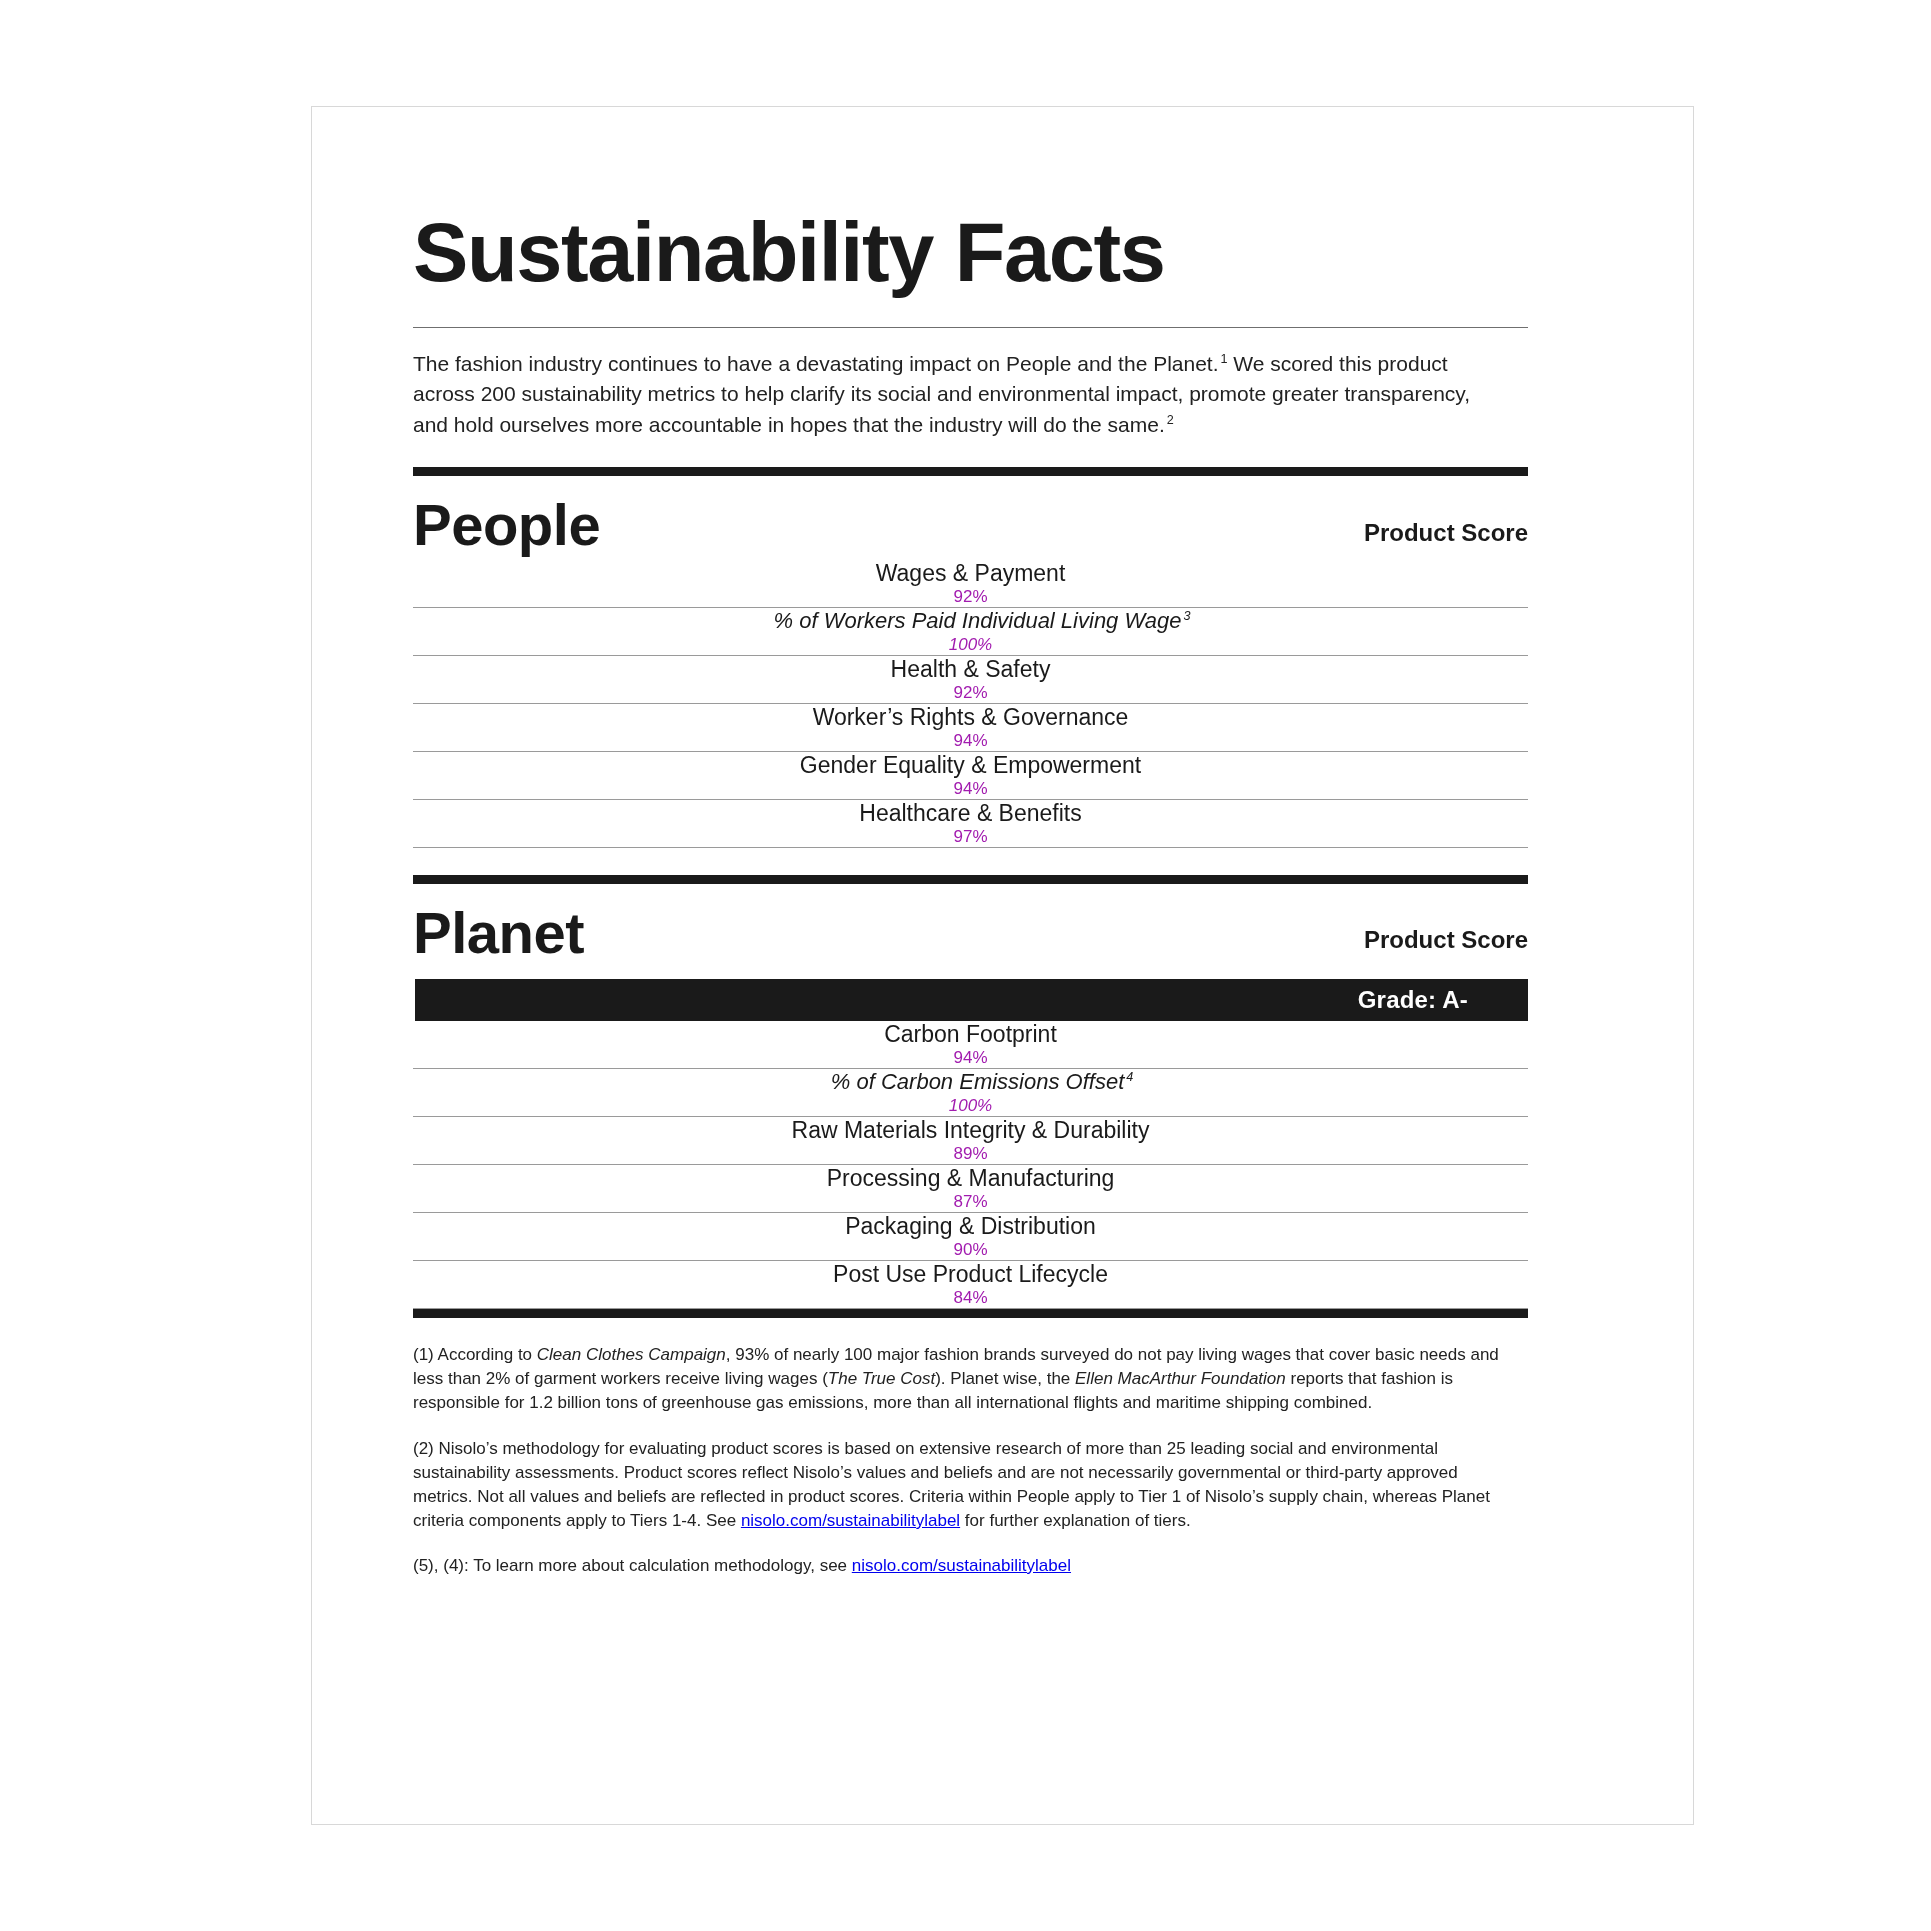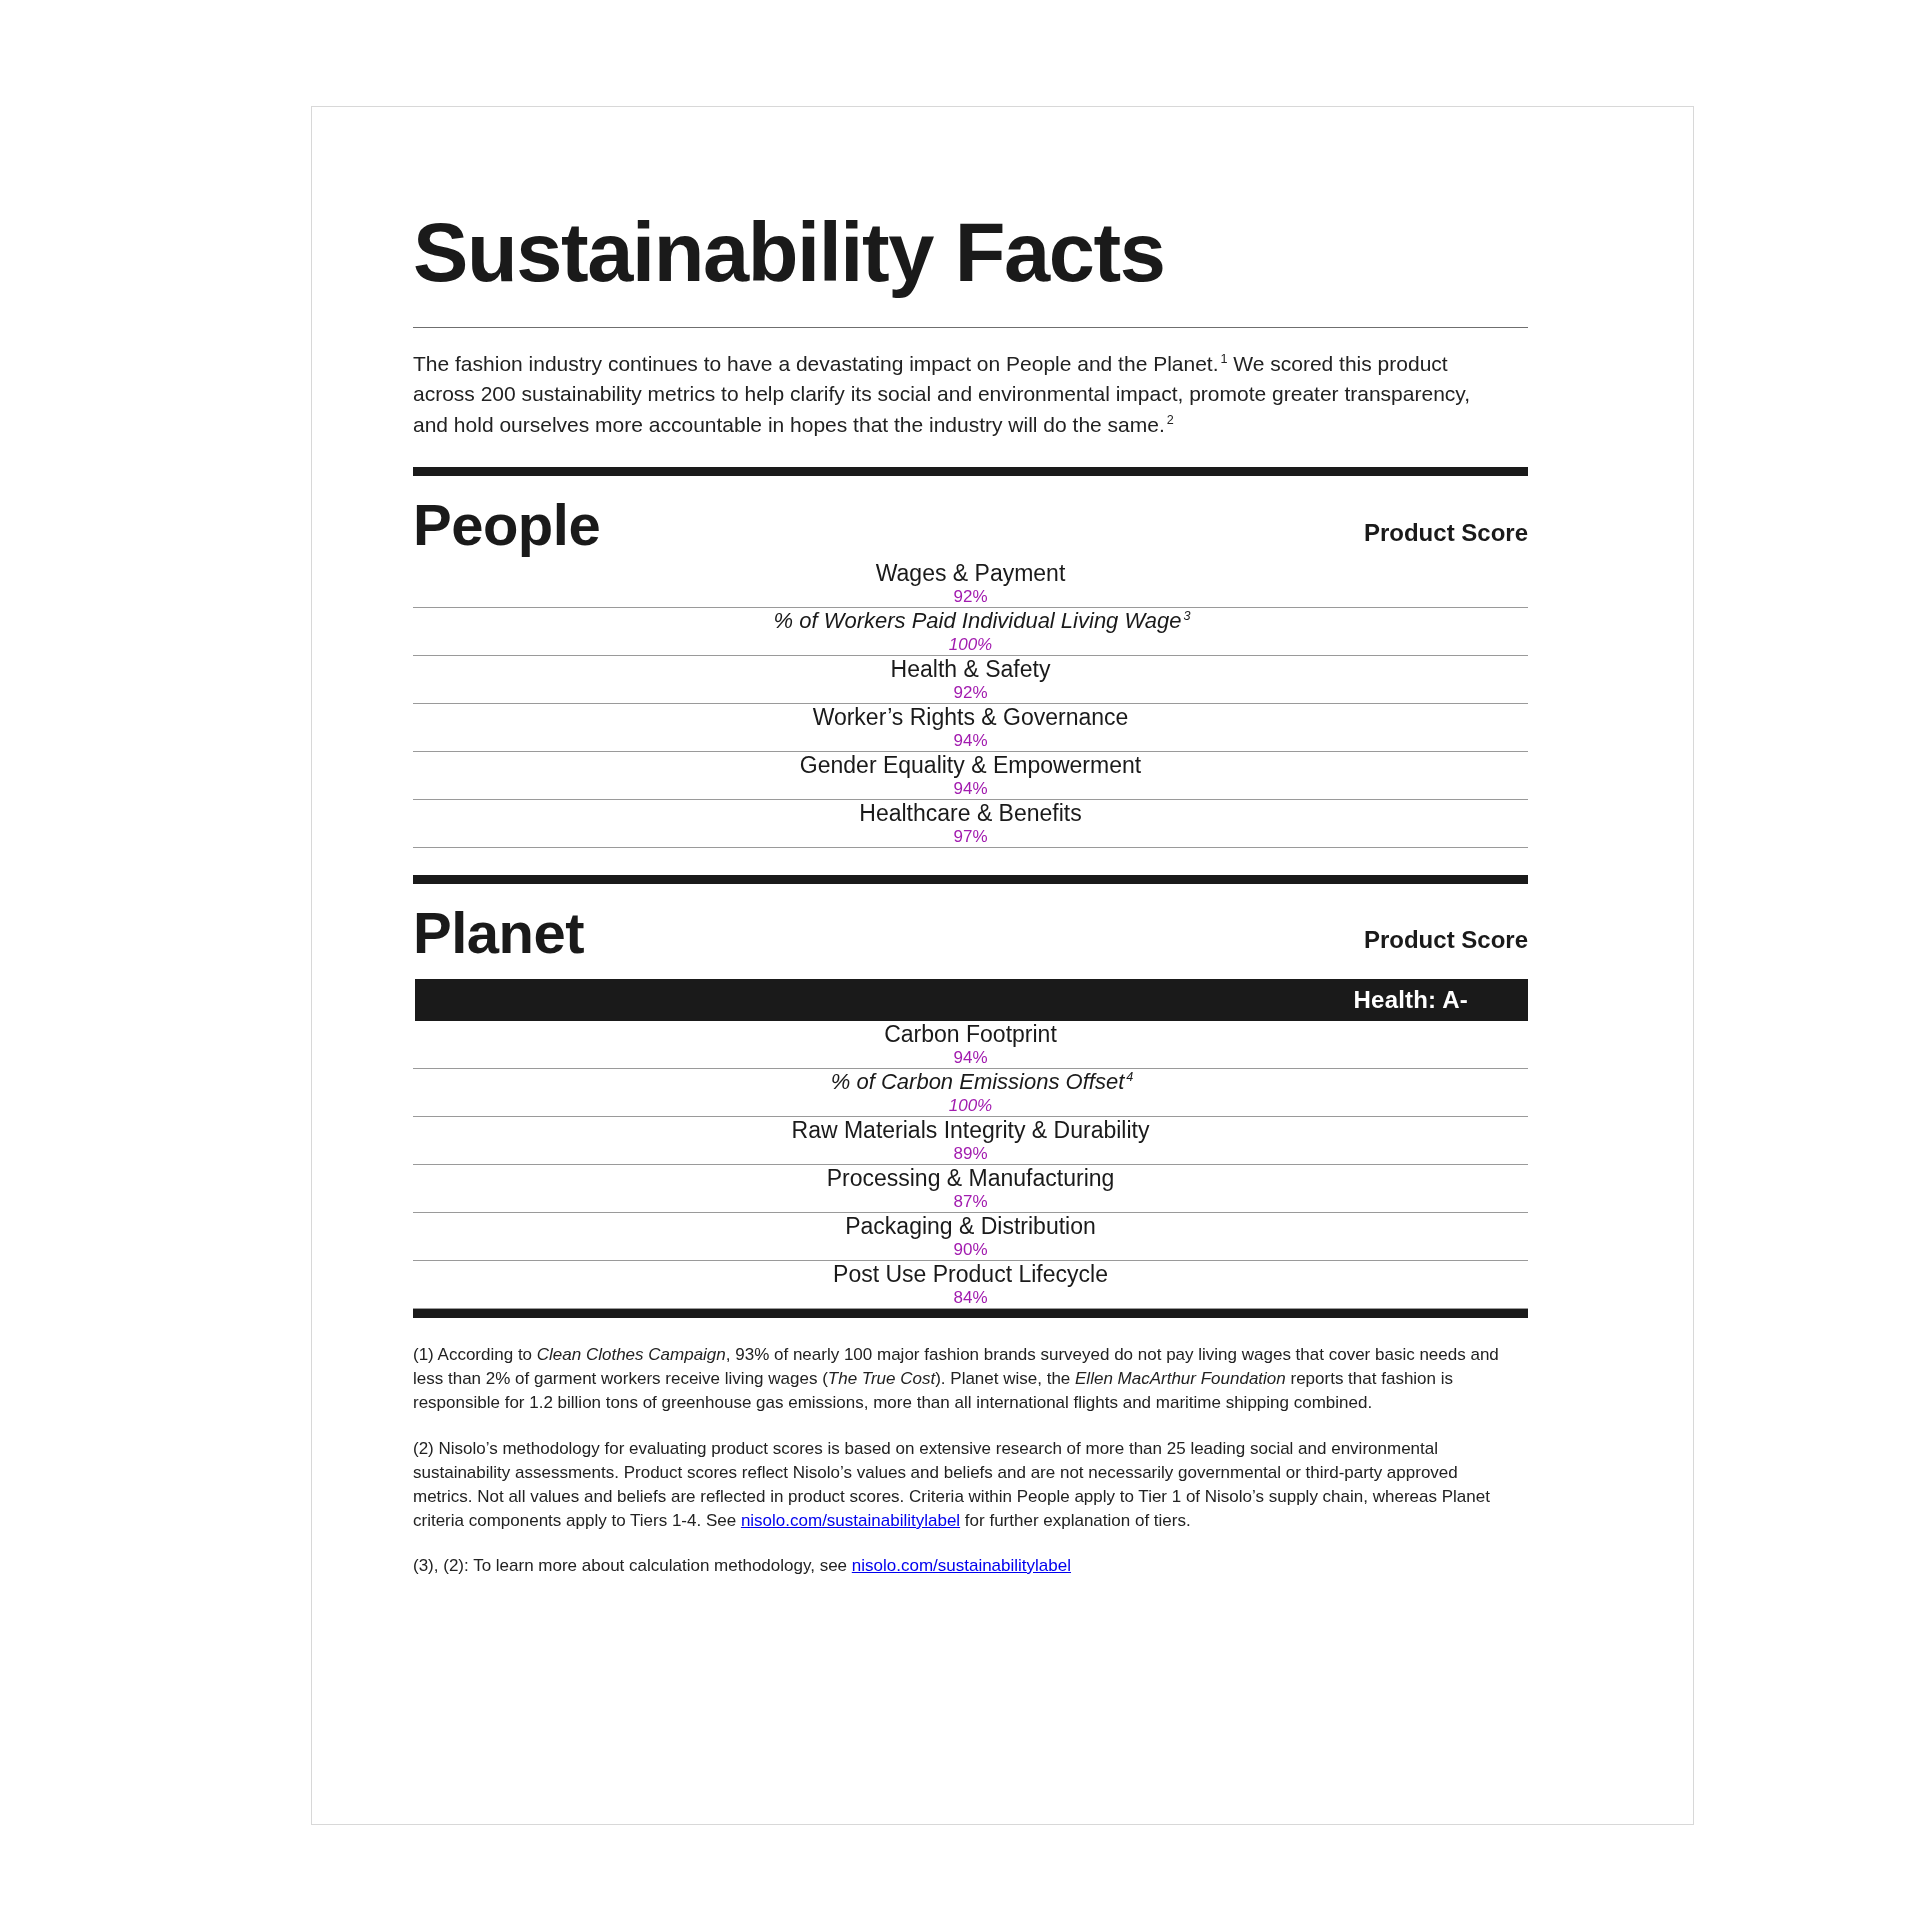--- a/index.html
+++ b/index.html
@@ -186,21 +186,21 @@
       <div class="label">Healthcare &amp; Benefits</div>
       <div class="value">97%</div>
     </div>
 
     <div class="rule-thick"></div>
     <div class="sect-head">
       <div class="sect-title">Planet</div>
       <div class="sect-score-label">Product Score</div>
     </div>
     <div class="grade-bar">
-      <span>Health: A-</span>
+      <span>Grade: A-</span>
     </div>
 
     <div class="row">
       <div class="label">Carbon Footprint</div>
       <div class="value">94%</div>
     </div>
     <div class="row sub">
       <div class="label"><span>% of Carbon Emissions Offset</span><sup>4</sup></div>
       <div class="value">100%</div>
     </div>
@@ -221,18 +221,18 @@
       <div class="value">84%</div>
     </div>
 
     <div class="rule-thick-bottom"></div>
 
     <div class="footnotes">
       <p class="fn"><span>(1) According to </span><i>Clean Clothes Campaign</i><span>, 93% of nearly 100 major fashion brands surveyed do not pay living wages that cover basic needs and less than 2% of garment workers receive living wages (</span><i>The True Cost</i><span>). Planet wise, the </span><i>Ellen MacArthur Foundation</i><span> reports that fashion is responsible for 1.2 billion tons of greenhouse gas emissions, more than all international flights and maritime shipping combined.</span></p>
 
       <p class="fn"><span>(2) Nisolo’s methodology for evaluating product scores is based on extensive research of more than 25 leading social and environmental sustainability assessments. Product scores reflect Nisolo’s values and beliefs and are not necessarily governmental or third-party approved metrics. Not all values and beliefs are reflected in product scores. Criteria within People apply to Tier 1 of Nisolo’s supply chain, whereas Planet criteria components apply to Tiers 1-4. See </span><a class="link" href="#">nisolo.com/sustainabilitylabel</a><span> for further explanation of tiers.</span></p>
 
-      <p class="fn"><span>(3), (2): To learn more about calculation methodology, see </span><a class="link" href="#">nisolo.com/sustainabilitylabel</a></p>
+      <p class="fn"><span>(5), (4): To learn more about calculation methodology, see </span><a class="link" href="#">nisolo.com/sustainabilitylabel</a></p>
     </div>
 
   </div>
 </div>
 
 
 </body></html>

